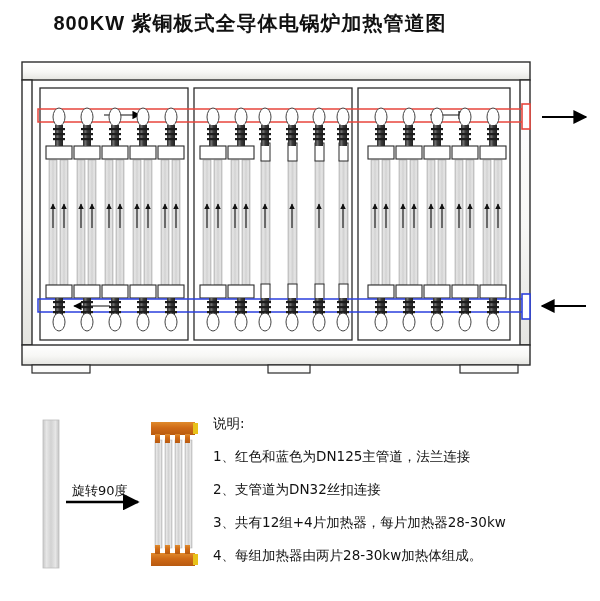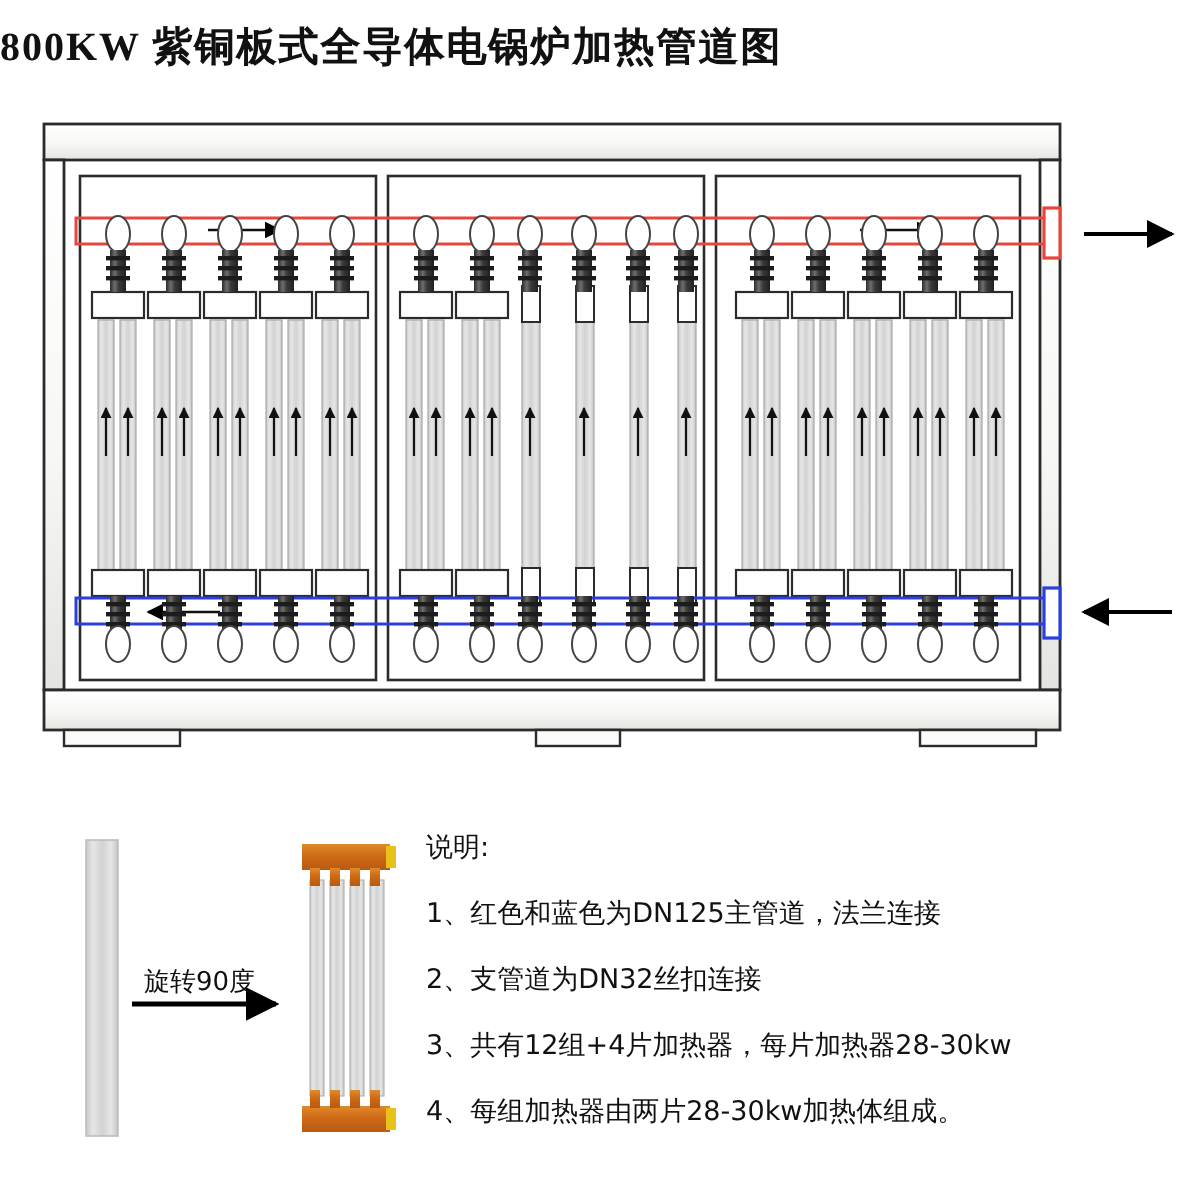--- a/index.html
+++ b/index.html
@@ -2,22 +2,22 @@
 <html><head>
 <meta charset="utf-8">
 <style>
   html,body{margin:0;padding:0;}
   body{
     width:600px;height:601px;background:#ffffff;
     font-family:"Liberation Sans","DejaVu Sans",sans-serif;
     overflow:hidden;position:relative;
   }
   #page-title{
-    position:absolute;left:0;top:10px;width:500px;
-    font-family:Liberation Serif, serif;
+    position:absolute;left:0;top:10px;width:500px;text-align:center;
+    font-family:Liberation Sans, sans-serif;
     font-size:20px;font-weight:700;color:#111;letter-spacing:1px;
     white-space:nowrap;
   }
   #diagram-stage{position:absolute;left:0;top:0;width:600px;height:601px;}
   svg{display:block;}
   .legend-title,.legend-line{
     font-family:"DejaVu Sans","Liberation Sans",sans-serif;
     fill:#111;
   }
   .legend-title{font-size:13.5px;}

